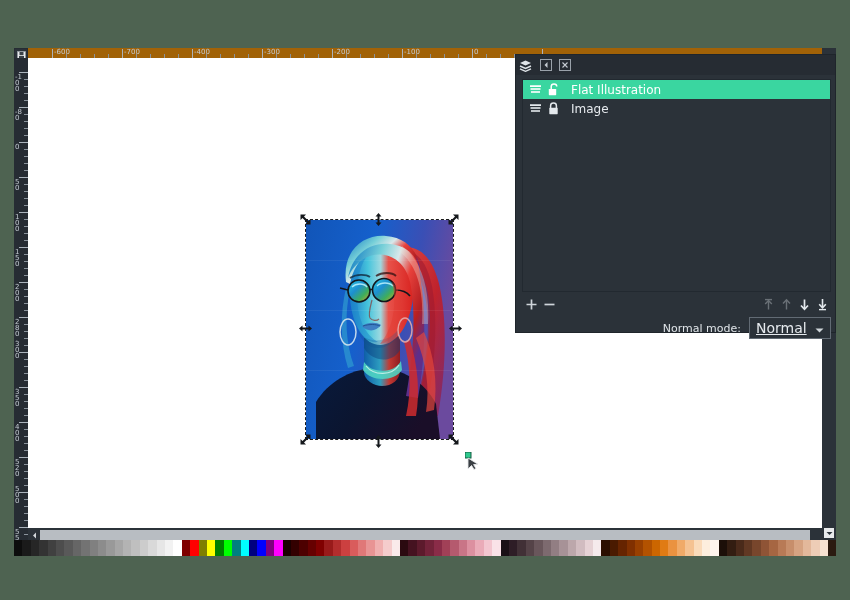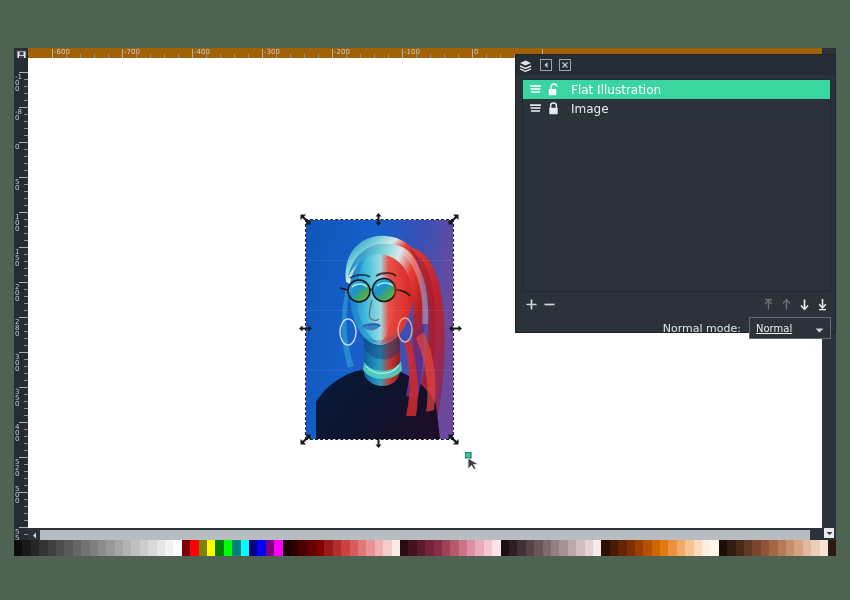--- a/index.html
+++ b/index.html
@@ -234,21 +234,21 @@
   }
   #blend-label { font-size: 11px; color: #dfe4e8; margin-right: 8px; }
   #blend-select {
     width: 82px; height: 22px;
     background: #2b3239;
     border: 1px solid #626b74;
     display: flex; align-items: center;
     padding: 0 6px;
     position: relative;
   }
-  #blend-value { font-size: 10px; color: #e6eaee; text-decoration: underline; }
+  #blend-value { font-size: 14px; color: #e6eaee; text-decoration: underline; }
   #blend-caret {
     position: absolute; right: 6px; top: 50%;
     transform: translateY(-50%);
   }
 
   
   #cursor { position: absolute; left: 437px; top: 394px; pointer-events:none; }
 </style>
 </head>
 <body>
@@ -360,21 +360,21 @@
         <div class="vr-tick minor" style="top: 238px;"></div>
         <div class="vr-tick minor" style="top: 245px;"></div>
         <div class="vr-tick minor" style="top: 252px;"></div>
         <div class="vr-tick major" style="top: 259px;"></div>
         <div class="vr-label" style="top: 261px;">280</div>
         <div class="vr-tick minor" style="top: 266px;"></div>
         <div class="vr-tick minor" style="top: 273px;"></div>
         <div class="vr-tick minor" style="top: 280px;"></div>
         <div class="vr-tick minor" style="top: 287px;"></div>
         <div class="vr-tick major" style="top: 294px;"></div>
-        <div class="vr-label" style="top: 296px;">300</div>
+        <div class="vr-label" style="top: 283px;">300</div>
         <div class="vr-tick minor" style="top: 301px;"></div>
         <div class="vr-tick minor" style="top: 308px;"></div>
         <div class="vr-tick minor" style="top: 315px;"></div>
         <div class="vr-tick minor" style="top: 322px;"></div>
         <div class="vr-tick major" style="top: 329px;"></div>
         <div class="vr-label" style="top: 331px;">350</div>
         <div class="vr-tick minor" style="top: 336px;"></div>
         <div class="vr-tick minor" style="top: 343px;"></div>
         <div class="vr-tick minor" style="top: 350px;"></div>
         <div class="vr-tick minor" style="top: 357px;"></div>

